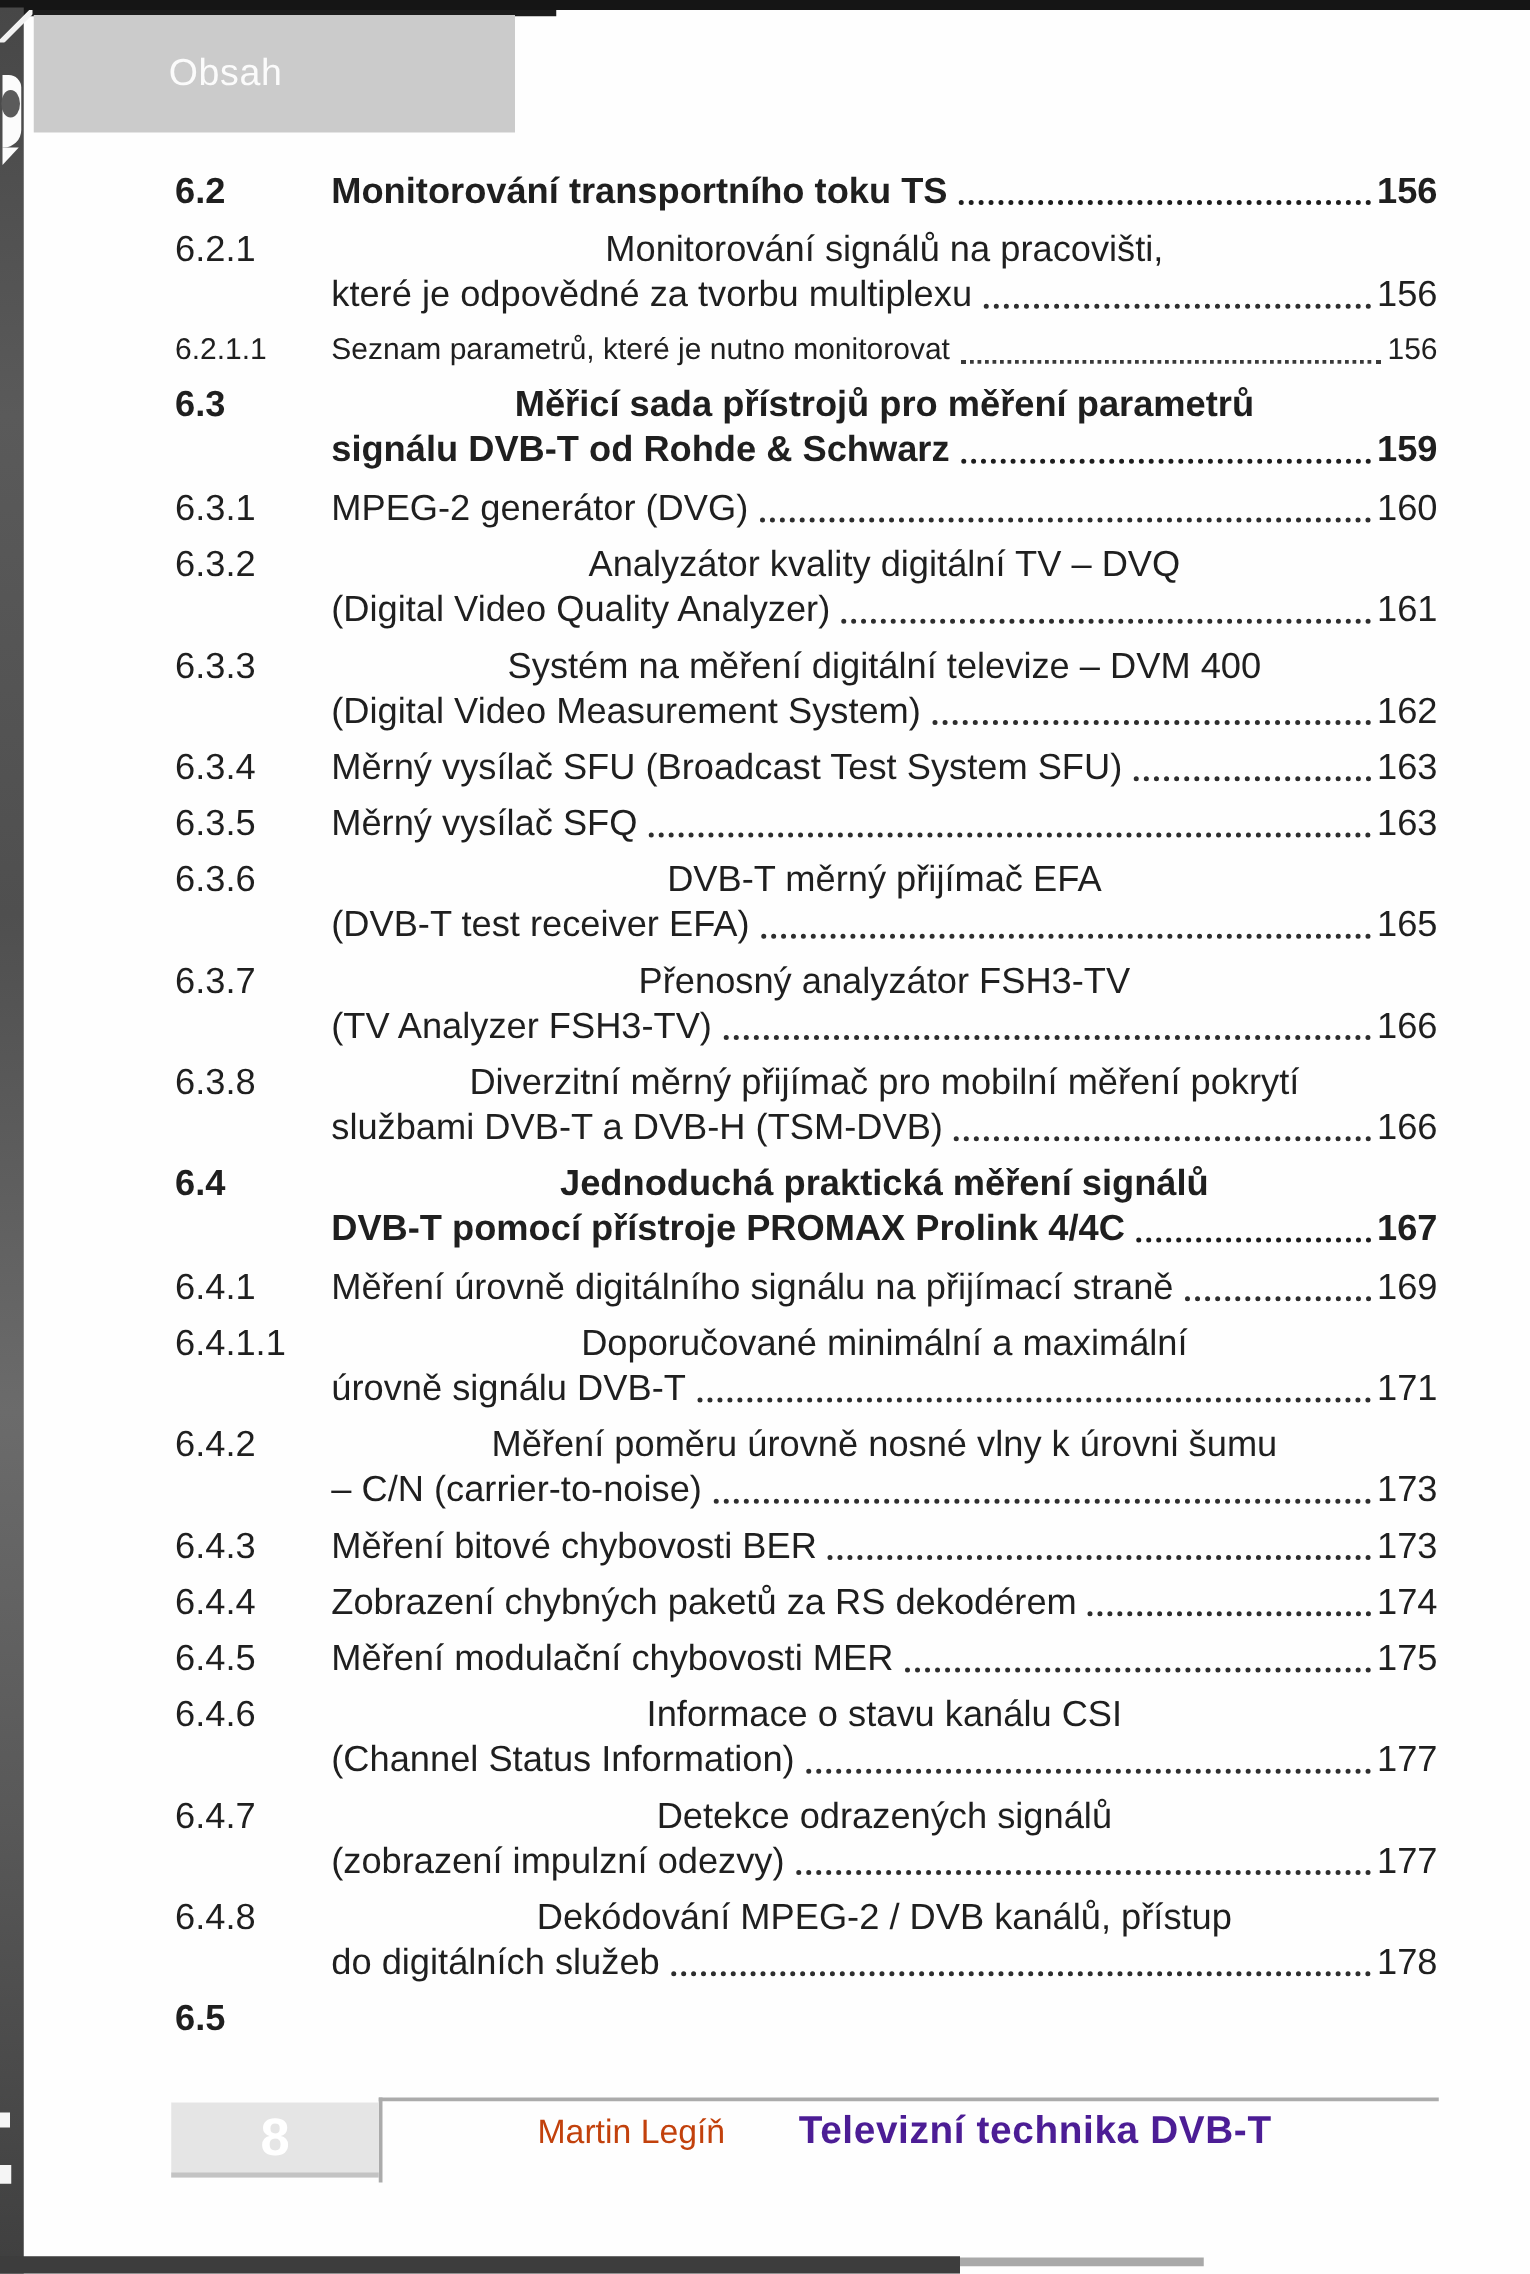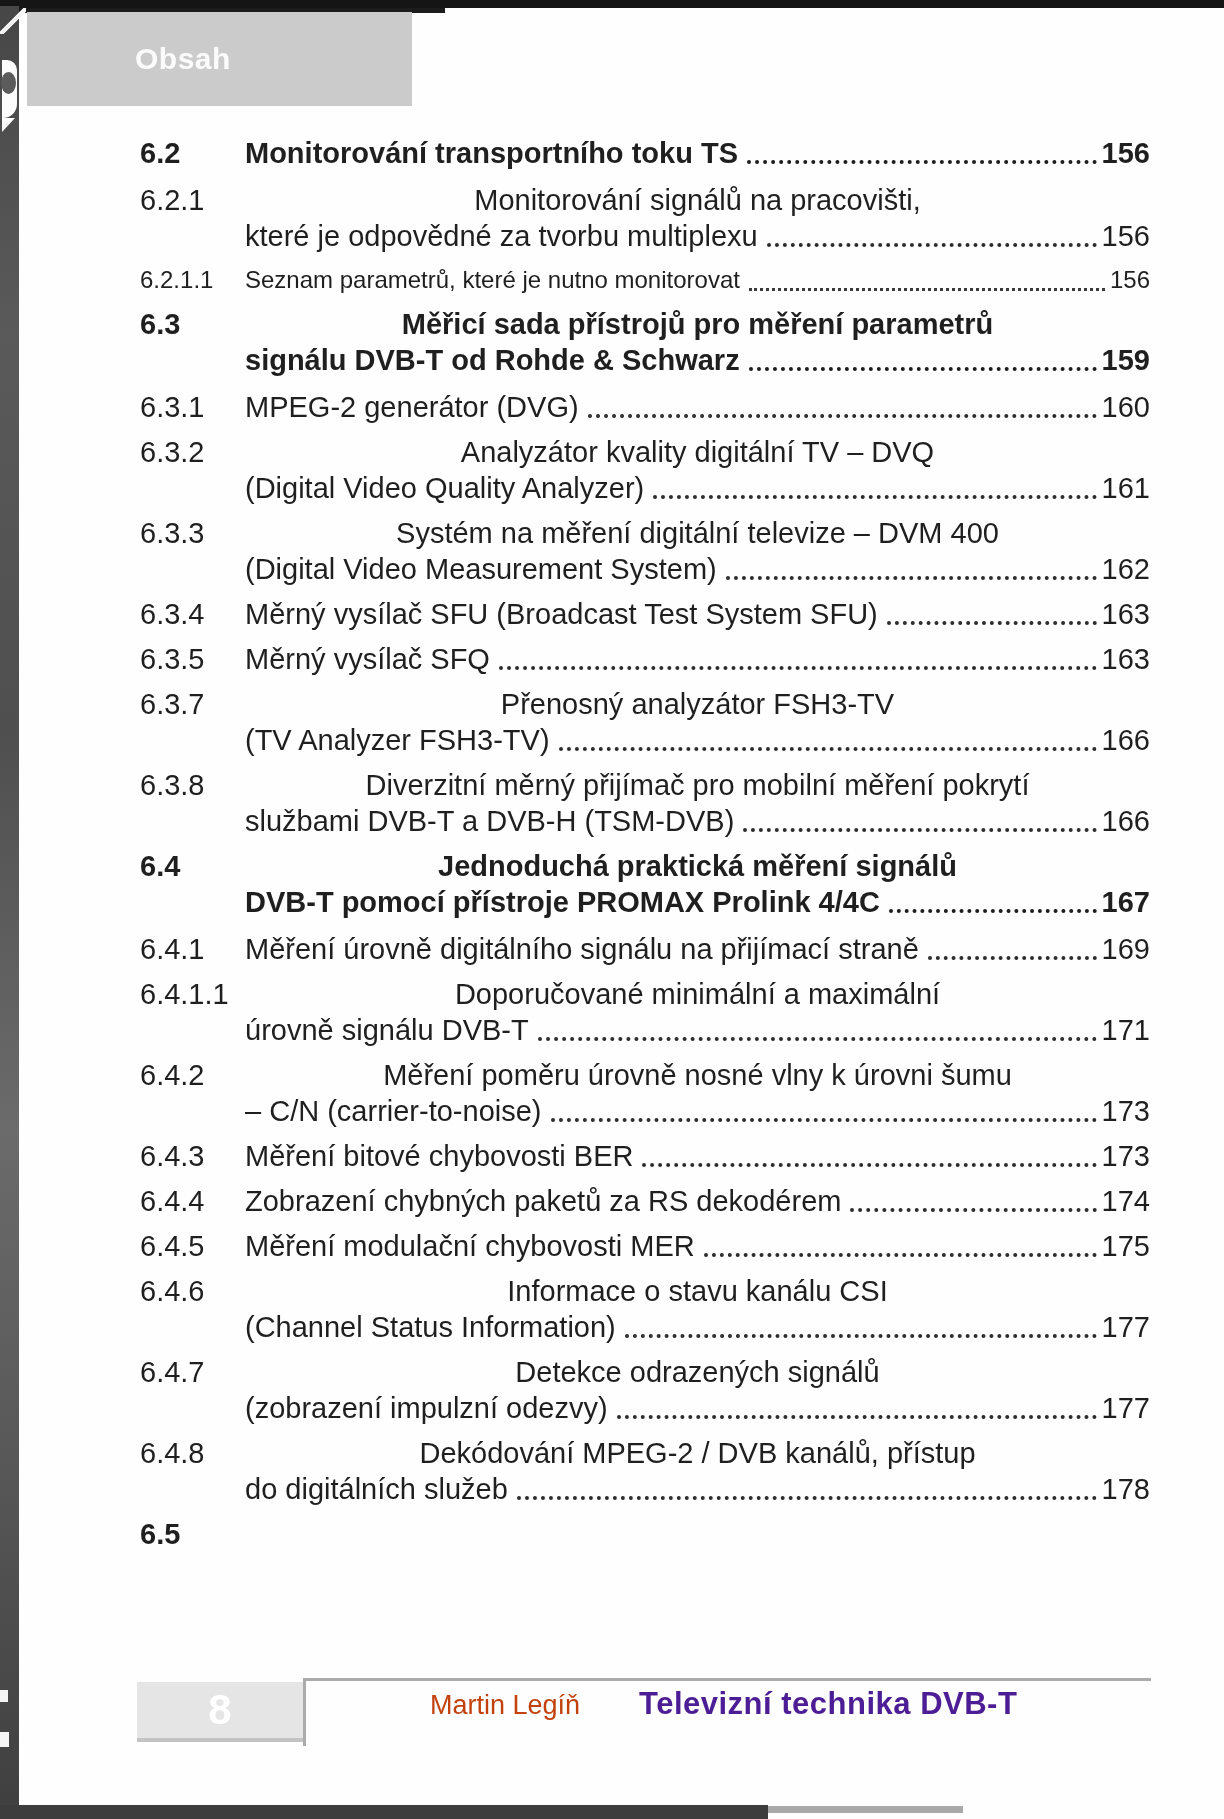--- a/index.html
+++ b/index.html
@@ -27,25 +27,25 @@
   .notch.n2{left:0;top:1732px;width:9px;height:15px;}
   .bottom-band{position:absolute;left:0;top:1805px;width:768px;height:14px;background:#3d3d3d;}
   .bottom-band2{position:absolute;left:768px;top:1806px;width:195px;height:7px;background:#a9a9a9;}
   
   .obsah-box{
     position:absolute;left:27px;top:12px;width:385px;height:94px;
     background:#cbcbcb;
   }
   .obsah-label{
     position:absolute;left:108px;top:30px;
-    font-size:30px;color:#fbfbfb;letter-spacing:.5px;font-weight:bold;
+    font-size:30px;color:#fbfbfb;letter-spacing:.5px;
   }
   
   .toc{position:absolute;left:140px;top:130px;width:1010px;color:#1f1f1f;}
-  .toc-entry{display:flex;margin-bottom:9px;}
+  .toc-entry{display:flex;margin-bottom:9px;gap:20px;}
   .toc-entry.bold{font-weight:bold;margin-top:5px;margin-bottom:11px;}
   .num{width:105px;flex-shrink:0;font-size:29px;line-height:36px;}
   .body-col{flex:1;min-width:0;text-align:center;}
   .line{font-size:29px;line-height:36px;white-space:nowrap;}
   .line.last{display:flex;}
   .line.last .txt{flex-shrink:0;}
   .dots{flex:1;border-bottom:4px dotted #2d2d2d;margin:0 5px 7px 9px;min-width:18px;}
   .toc-entry.bold .dots{border-bottom:4.5px dotted #1d1d1d;}
   .pageno{flex-shrink:0;}
   .toc-entry.small .num,.toc-entry.small .line{font-size:24px;line-height:34px;}
@@ -171,20 +171,31 @@
       <div class="num">6.3.5</div>
       <div class="body-col">
         <div class="line last">
           <span class="txt">Měrný vysílač SFQ</span>
           <span class="dots"></span>
           <span class="pageno">163</span>
         </div>
       </div>
     </div>
     <div class="toc-entry">
+      <div class="num">6.3.6</div>
+      <div class="body-col">
+        <div class="line">DVB-T měrný přijímač EFA</div>
+        <div class="line last">
+          <span class="txt">(DVB-T test receiver EFA)</span>
+          <span class="dots"></span>
+          <span class="pageno">165</span>
+        </div>
+      </div>
+    </div>
+    <div class="toc-entry">
       <div class="num">6.3.7</div>
       <div class="body-col">
         <div class="line">Přenosný analyzátor FSH3-TV</div>
         <div class="line last">
           <span class="txt">(TV Analyzer FSH3-TV)</span>
           <span class="dots"></span>
           <span class="pageno">166</span>
         </div>
       </div>
     </div>

